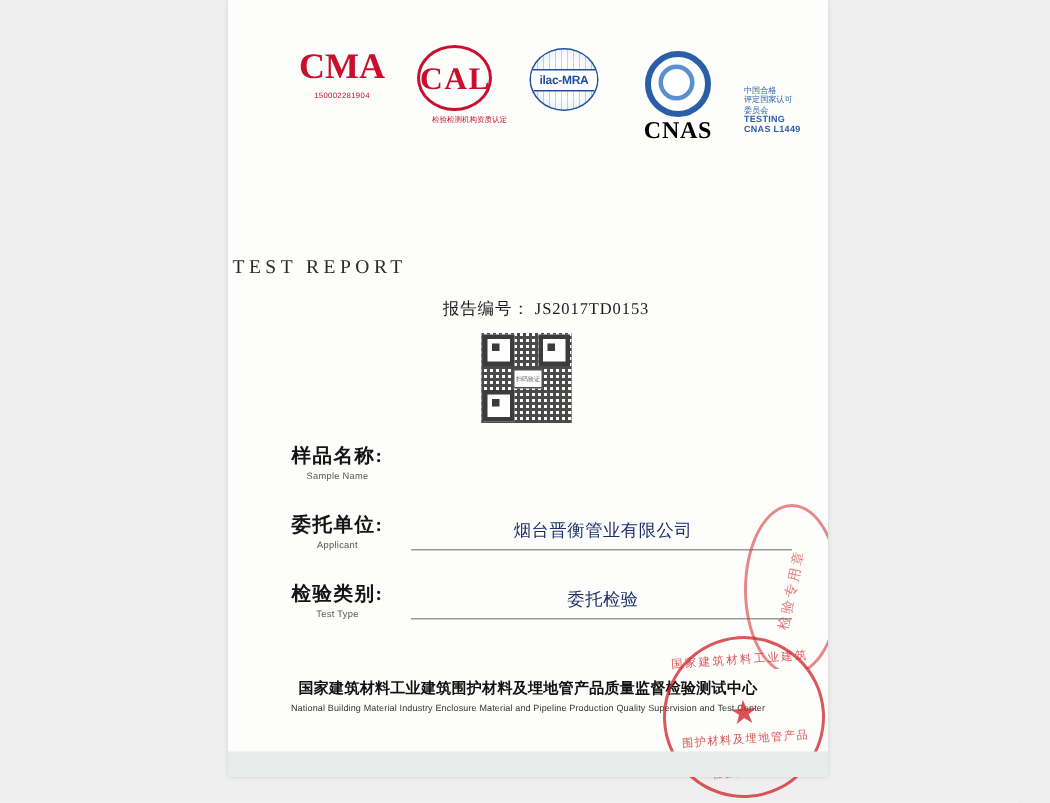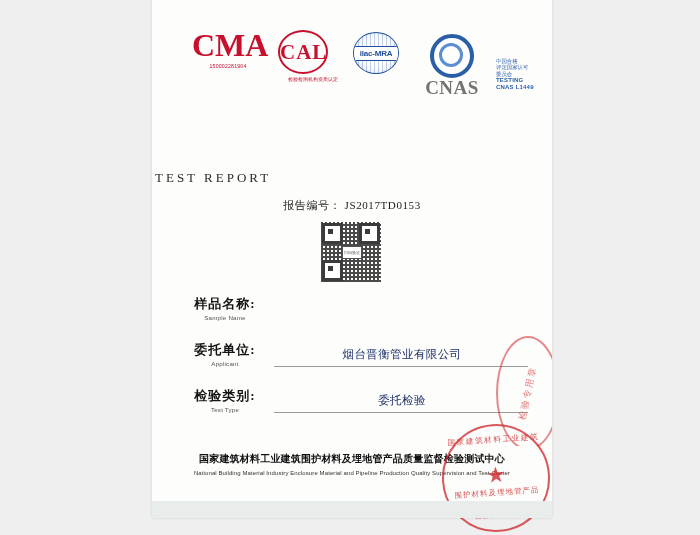--- a/index.html
+++ b/index.html
@@ -44,21 +44,21 @@
     height: 60px;
   }
   .logo {
     position: absolute;
     text-align: center;
   }
   
   .logo-ma { left: 40px; top: 2px; width: 72px; }
   .ma-mark {
     font-family: "Liberation Serif", serif;
-    font-size: 32px;
+    font-size: 24px;
     font-weight: bold;
     color: #c8102e;
     letter-spacing: 0px;
     line-height: 26px;
     position: relative;
     display: inline-block;
   }
   .ma-sub {
     font-size: 5.2px;
     color: #c8102e;
@@ -127,23 +127,23 @@
   .cnas-ring:after {
     content: "";
     position: absolute;
     left: 5px; top: 5px;
     width: 18px; height: 18px;
     border-radius: 50%;
     border: 3px solid #5a8fd0;
   }
   .cnas-text {
     font-family: "Liberation Serif", serif;
-    font-size: 19px;
-    font-weight: bold;
-    color: #737373;
+    font-size: 16px;
+    font-weight: bold;
+    color: #000000;
     letter-spacing: 0.5px;
     line-height: 17px;
   }
   
   .logo-cnas-info { left: 344px; top: 28px; width: 56px; text-align: left; }
   .cnas-info-line {
     font-size: 5.4px;
     color: #2a5fa8;
     line-height: 6.4px;
     white-space: nowrap;
@@ -175,20 +175,21 @@
   }
   .report-no {
     position: absolute;
     left: 0; top: 198px;
     width: 400px;
     text-align: center;
     font-size: 11px;
     letter-spacing: 0.6px;
     color: #1b1b1b;
     font-family: "Liberation Serif", serif;
+    padding-left: 12px;
   }
   
   .qr {
     position: absolute;
     left: 169px; top: 222px;
     width: 60px; height: 60px;
     background:
       repeating-linear-gradient(0deg, #2b2b2b 0 2px, transparent 2px 4px),
       repeating-linear-gradient(90deg, #2b2b2b 0 2px, transparent 2px 4px);
     background-color: #ffffff;

